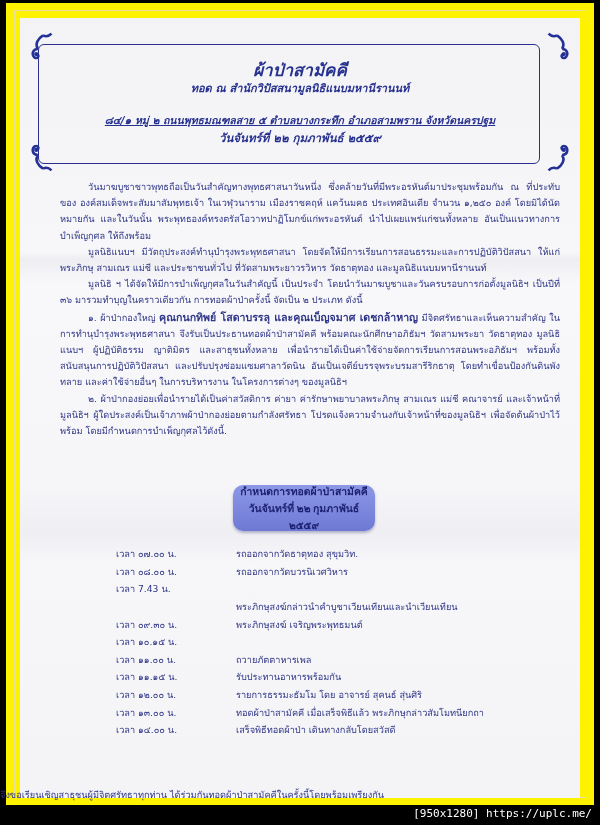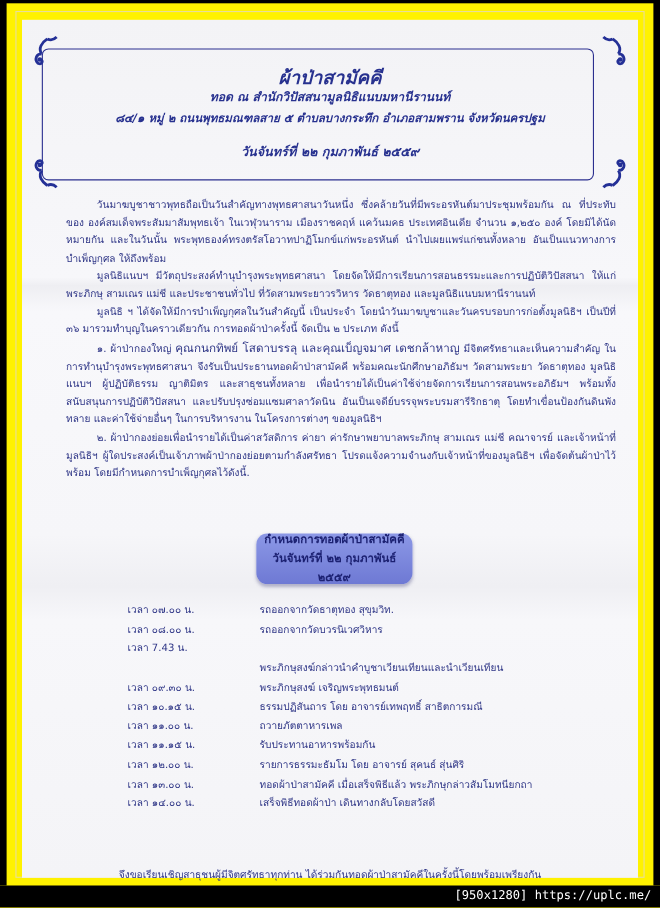--- a/index.html
+++ b/index.html
@@ -22,41 +22,41 @@
   }
   .header-box {
     position: absolute; left: 38px; top: 44px; width: 502px; height: 120px;
     border: 1.5px solid #2b2f8f; border-radius: 6px; box-sizing: border-box;
   }
   .orn { position: absolute; width: 34px; height: 34px; color: #243096; }
   .orn svg { width: 100%; height: 100%; }
   .hd-line { position: absolute; left: 0; width: 600px; text-align: center; color: #27318f; font-style: italic; font-weight: bold; }
   .t1 { top: 56px; font-size: 17px; }
   .t2 { top: 79px; font-size: 11px; }
-  .t3 { top: 99px; font-size: 10.5px; }
+  .t3 { top: 112px; font-size: 10.5px; text-decoration: underline; }
   .t4 { top: 129px; font-size: 11.5px; }
   .body-text {
     position: absolute; left: 60px; width: 500px; color: #2e3586;
     font-size: 9.2px; line-height: 16.2px; text-align: justify;
   }
   .para { margin: 0; }
   .indent { text-indent: 28px; }
-  .bold-name { font-weight: normal; font-size: 10.6px; }
+  .bold-name { font-weight: bold; font-size: 10.6px; }
   .banner {
     position: absolute; left: 233px; top: 485px; width: 142px; height: 46px;
     background: linear-gradient(180deg, #8c98e6 0%, #6e79d4 100%);
     border-radius: 10px; box-shadow: 0 2px 3px rgba(60,60,120,0.35);
     color: #1c2172; font-weight: bold; font-size: 10.4px; text-align: center;
-    display: flex; flex-direction: column; justify-content: center; line-height: 17px;
+    display: flex; flex-direction: column; justify-content: center; line-height: 17px; font-family: Liberation Serif, serif;
   }
   .schedule { position: absolute; left: 116px; top: 545px; width: 400px; color: #2e3586; font-size: 9.2px; }
   .row { display: flex; height: 17.6px; align-items: center; }
   .row .time { width: 120px; }
   .row .desc { flex: 1; }
-  .closing { position: absolute; left: 0; top: 787px; width: 600px; text-align: center; color: #2e3586; font-size: 9.2px; }
+  .closing { position: absolute; left: 0; top: 787px; width: 600px; text-align: left; color: #2e3586; font-size: 9.2px; }
   .footer-stamp {
     position: absolute; right: 8px; top: 807px; color: #fff; font-size: 11px;
     font-family: "DejaVu Sans Mono", monospace;
   }
 </style>
 </head>
 <body>
 
 <div class="frame">
   <div class="frame-line"></div>
@@ -124,21 +124,20 @@
   <div class="row">
       <span class="time"></span>
       <span class="desc">พระภิกษุสงฆ์กล่าวนำคำบูชาเวียนเทียนและนำเวียนเทียน</span>
     </div>
   <div class="row">
       <span class="time">เวลา ๐๙.๓๐ น.</span>
       <span class="desc">พระภิกษุสงฆ์ เจริญพระพุทธมนต์</span>
     </div>
   <div class="row">
       <span class="time">เวลา ๑๐.๑๕ น.</span>
-      <span class="desc">ธรรมปฏิสันถาร โดย อาจารย์เทพฤทธิ์ สาธิตการมณี</span>
     </div>
   <div class="row">
       <span class="time">เวลา ๑๑.๐๐ น.</span>
       <span class="desc">ถวายภัตตาหารเพล</span>
     </div>
   <div class="row">
       <span class="time">เวลา ๑๑.๑๕ น.</span>
       <span class="desc">รับประทานอาหารพร้อมกัน</span>
     </div>
   <div class="row">

